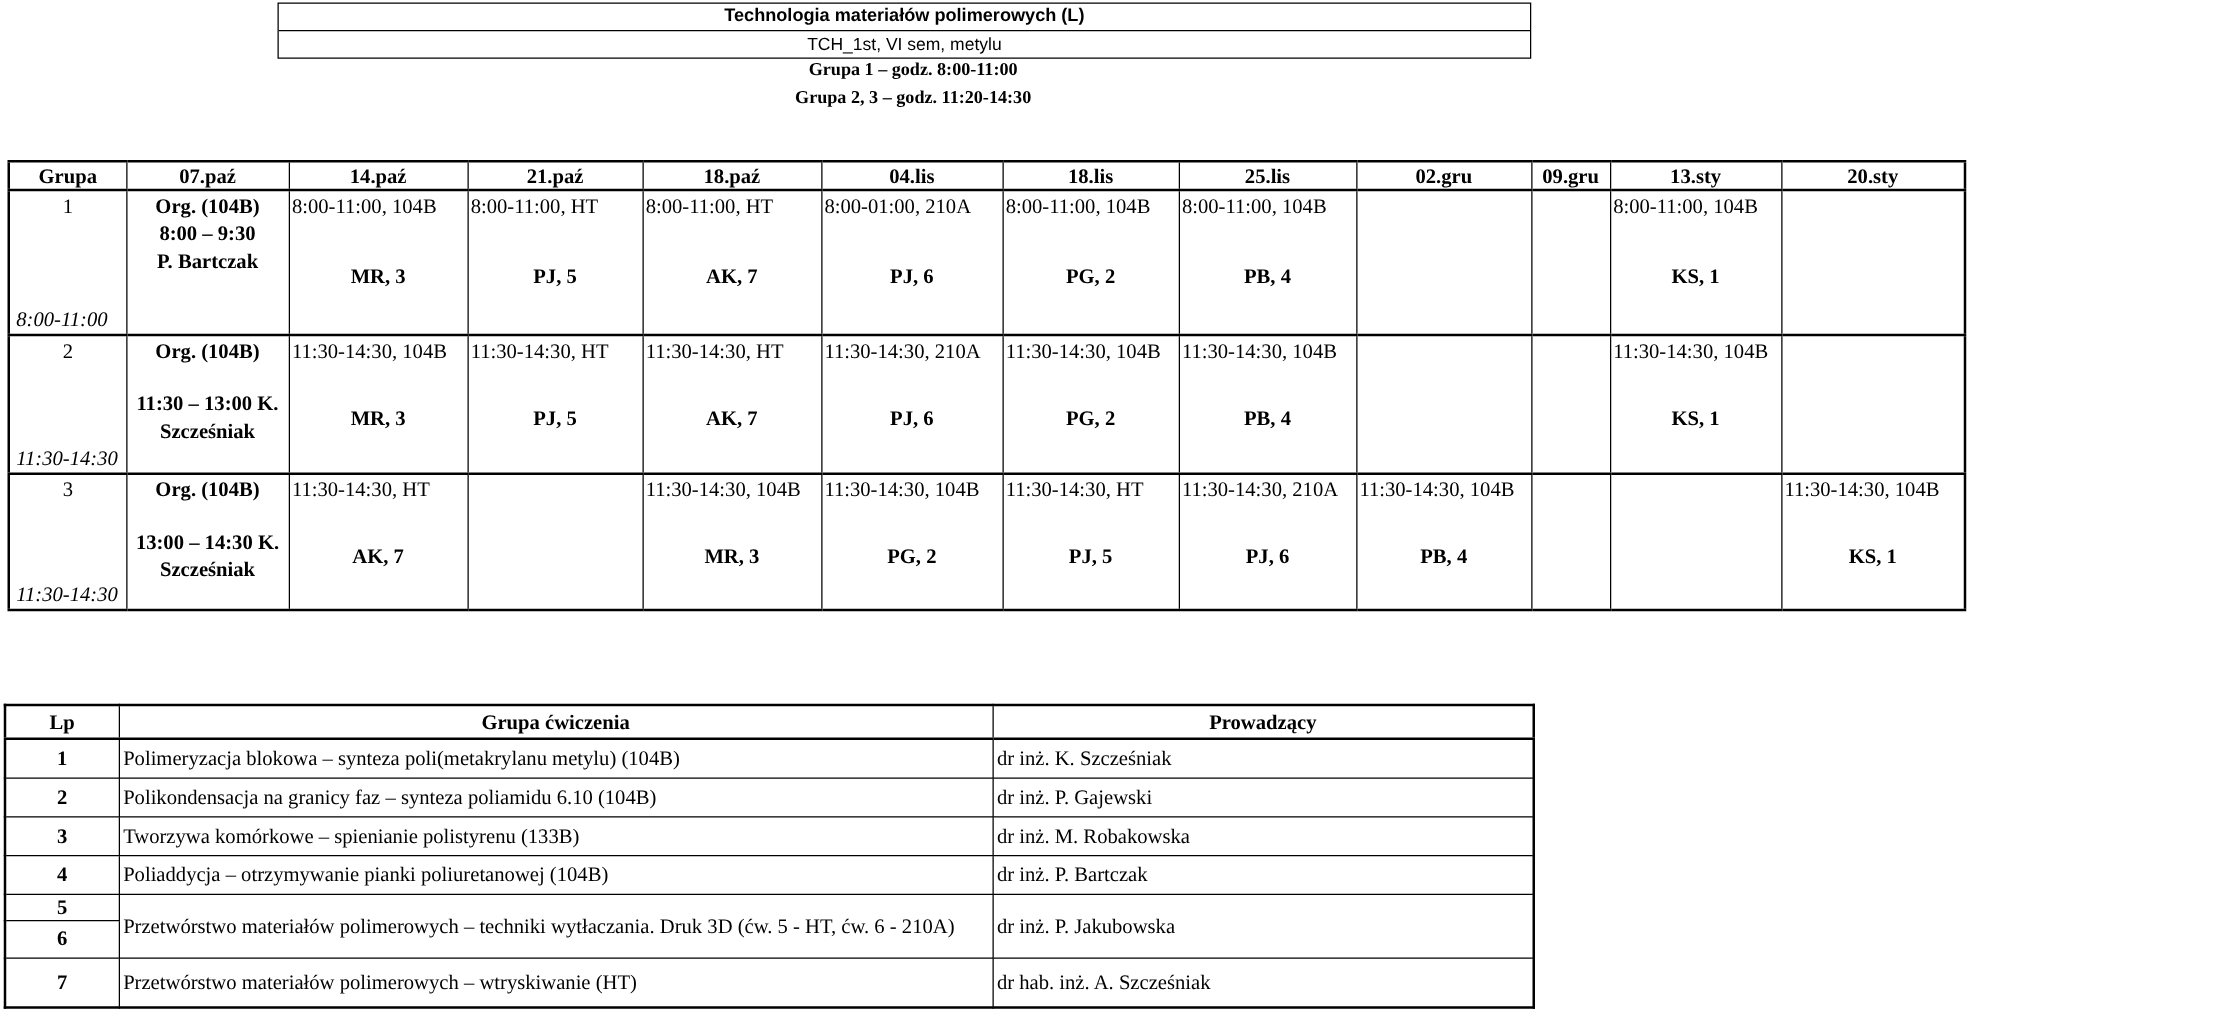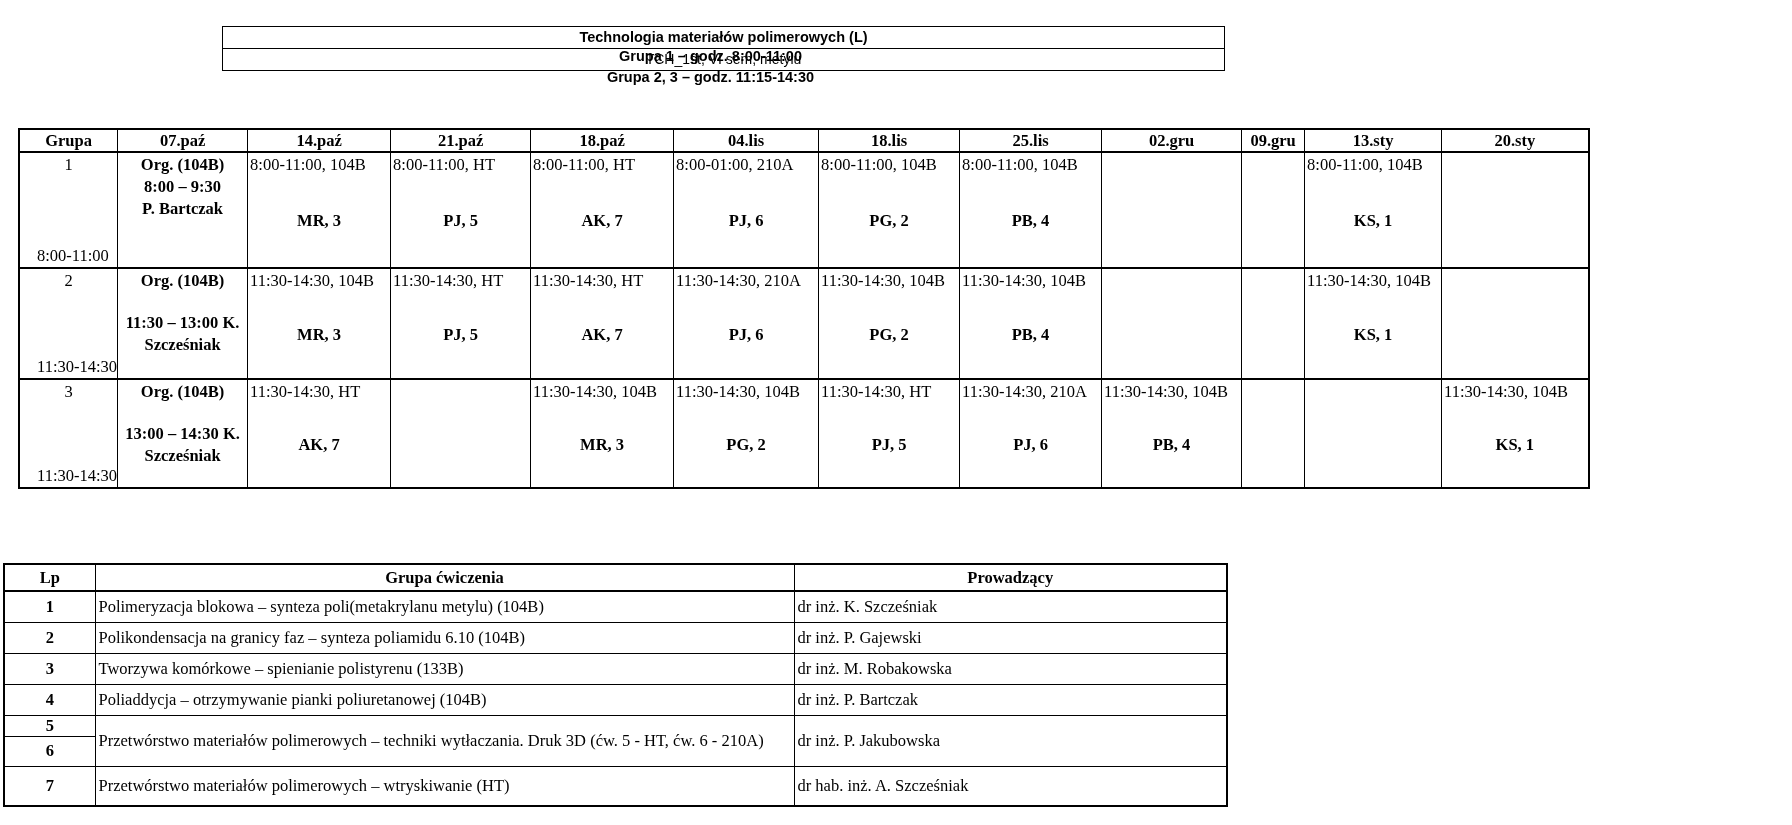--- a/index.html
+++ b/index.html
@@ -6,44 +6,43 @@
   body{
     width:1792px;height:825px;position:relative;overflow:hidden;
     background:#ffffff;color:#000000;
     font-family:"Liberation Serif", serif;
   }
   
   .header-box{
     position:absolute;left:222px;top:2px;width:1001px;
     border:1.5px solid #000;text-align:center;
     font-family:"Liberation Sans", sans-serif;
-    margin-top:24px;
   }
   .header-title{font-weight:bold;font-size:14.5px;padding:2px 0 3px;border-bottom:1.5px solid #000;}
   .header-subtitle{font-size:14px;padding:2px 0 3px;}
   .group-notes{
-    position:absolute;left:210px;top:46px;width:1001px;text-align:center;
-    font-family:Liberation Sans, sans-serif;font-weight:bold;font-size:14.5px;
+    position:absolute;left:230px;top:46px;width:1001px;text-align:center;
+    font-family:Liberation Serif, serif;font-weight:bold;font-size:14.5px;
   }
   .group-note{padding:2px 0 3px;}
   
   table{border-collapse:collapse;table-layout:fixed;}
-  .schedule-table{position:absolute;left:18px;top:128px;border:2.5px solid #000;}
+  .schedule-table{position:absolute;left:6px;top:128px;border:2.5px solid #000;}
   .schedule-table th,.schedule-table td{
     border:1.5px solid #000;border-top-width:2.5px;border-bottom-width:2.5px;
     padding:0;vertical-align:top;overflow:visible;
   }
   .schedule-table th{font-size:16.5px;font-weight:bold;text-align:center;height:21px;vertical-align:middle;}
   .cellwrap{display:flex;flex-direction:column;}
   tr.rw1 .cellwrap{height:114px;}
   tr.rw2 .cellwrap{height:109px;}
   tr.rw3 .cellwrap{height:107px;}
   .group-cell .cellwrap{justify-content:space-between;}
   .group-num{text-align:center;font-size:16.5px;padding-top:2px;}
-  .group-time{text-align:left;font-size:16.5px;padding:0 0 1px 17px;white-space:nowrap;}
+  .group-time{text-align:left;font-size:16.5px;padding:0 0 1px 5px;white-space:nowrap;font-style:italic;}
   .org-cell .cellwrap{text-align:center;}
   .org-line{font-weight:bold;font-size:16.5px;line-height:20px;min-height:18px;padding-top:2px;white-space:nowrap;}
   .sc-time{font-size:16.5px;text-align:left;padding:2px 0 0 2px;white-space:nowrap;}
   .sc-code{font-weight:bold;font-size:16.5px;text-align:center;margin:auto 0;white-space:nowrap;}
   
   .exercise-table{position:absolute;left:3px;top:563px;border:2px solid #000;}
   .exercise-table th,.exercise-table td{border:1.5px solid #000;padding:0 3px;}
   .exercise-table th{font-size:16.5px;font-weight:bold;text-align:center;height:25px;vertical-align:middle;border-bottom-width:2px;}
   .ex-lp{text-align:center;font-weight:bold;font-size:16.5px;vertical-align:middle;}
   .ex-name,.ex-lect{text-align:left;font-size:16.5px;vertical-align:middle;line-height:20px;}
@@ -54,21 +53,21 @@
 </style>
 </head>
 <body>
 
 <div class="header-box">
   <div class="header-title">Technologia materiałów polimerowych (L)</div>
   <div class="header-subtitle">TCH_1st, VI sem, metylu</div>
 </div>
 <div class="group-notes">
   <div class="group-note">Grupa 1 – godz. 8:00-11:00</div>
-  <div class="group-note">Grupa 2, 3 – godz. 11:15-14:30</div>
+  <div class="group-note">Grupa 2, 3 – godz. 11:20-14:30</div>
 </div>
 
 <table class="schedule-table">
   <colgroup>
       <col style="width: 94px;">
       <col style="width: 130px;">
       <col style="width: 143px;">
       <col style="width: 140px;">
       <col style="width: 143px;">
       <col style="width: 145px;">

